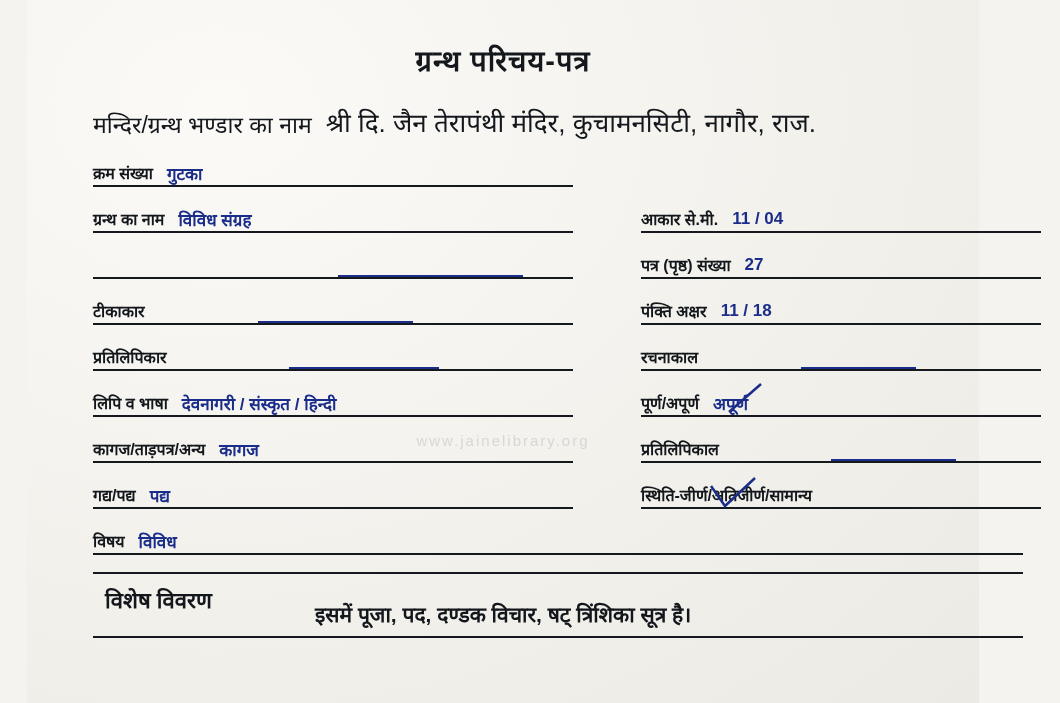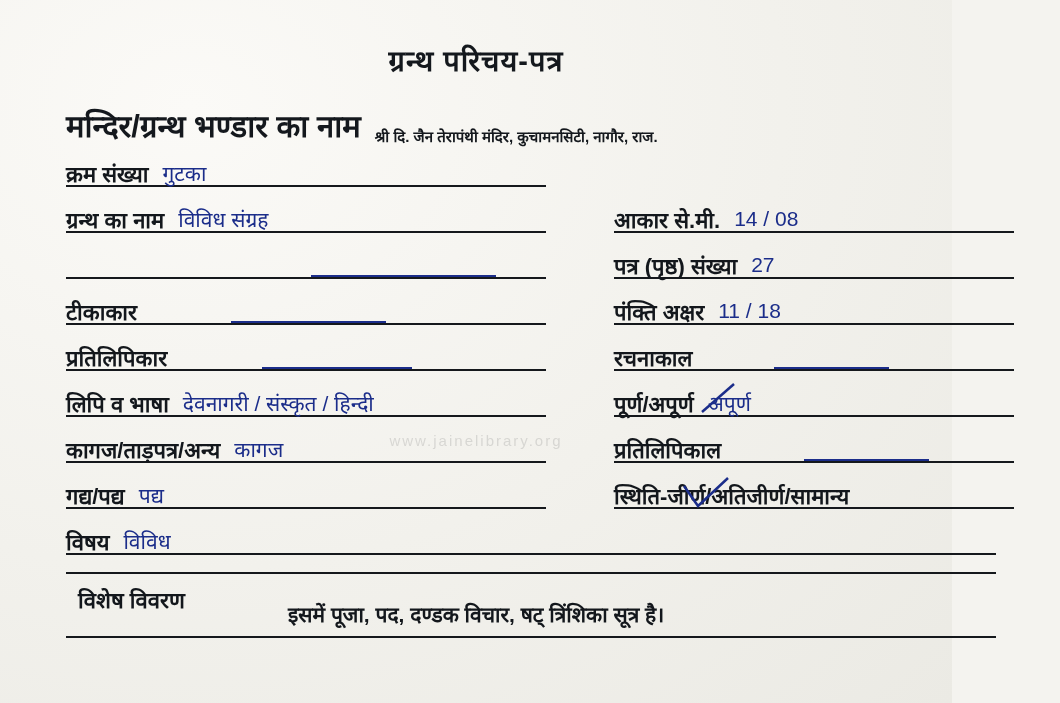--- a/index.html
+++ b/index.html
@@ -14,20 +14,21 @@
     overflow: hidden;
   }
   .sheet {
     position: relative;
     width: 952px;
     height: 703px;
     background: #f6f5f1;
     background-image:
       radial-gradient(ellipse at 20% 15%, #fbfaf7 0%, #f2f1ec 55%, #ebeae4 100%);
     color: #111418;
+    margin-left: 27px;
   }
   .watermark {
     position: absolute;
     left: 50%;
     top: 432px;
     transform: translateX(-50%);
     font-size: 15px;
     letter-spacing: 2px;
     color: rgba(120,120,120,0.22);
     white-space: nowrap;
@@ -51,28 +52,28 @@
   .header-row {
     position: absolute;
     top: 104px;
     left: 66px;
     right: 20px;
     display: flex;
     align-items: flex-end;
     gap: 14px;
   }
   .header-label {
-    font-size: 31px;
-    font-weight: 700;
+    font-size: 23px;
+    font-weight: 400;
     color: #14181d;
     white-space: nowrap;
   }
   .header-value {
-    font-size: 15px;
-    font-weight: 700;
+    font-size: 26px;
+    font-weight: 400;
     color: #14181d;
     white-space: nowrap;
   }
 
   
   .rows {
     position: absolute;
     top: 150px;
     left: 66px;
     width: 930px;
@@ -86,31 +87,31 @@
     top: 0;
     height: 46px;
     display: flex;
     align-items: center;
     white-space: nowrap;
   }
   .cell.left  { left: 0; width: 480px; }
   .cell.right { left: 548px; width: 400px; }
 
   .lbl {
-    font-size: 22px;
+    font-size: 16px;
     font-weight: 700;
     color: #13171c;
     flex: 0 0 auto;
     padding-right: 6px;
     z-index: 2;
     background: transparent;
   }
   .val {
-    font-size: 21px;
-    font-weight: 400;
+    font-size: 17px;
+    font-weight: 700;
     color: #1b2d8a;
     flex: 0 0 auto;
     padding: 0 8px;
     z-index: 2;
   }
   
   .rule {
     position: absolute;
     left: 0;
     right: 0;
@@ -200,21 +201,21 @@
 
     <div class="row">
       <div class="cell left">
         <div class="rule"></div>
         <span class="lbl">ग्रन्थ का नाम</span>
         <span class="val">विविध संग्रह</span>
       </div>
       <div class="cell right">
         <div class="rule"></div>
         <span class="lbl">आकार से.मी.</span>
-        <span class="val">14 / 08</span>
+        <span class="val">11 / 04</span>
       </div>
     </div>
 
     <div class="row">
       <div class="cell left">
         <div class="rule"></div>
         <span class="val"></span>
         <div class="blueline" style="left:245px; width:185px;"></div>
       </div>
       <div class="cell right">

